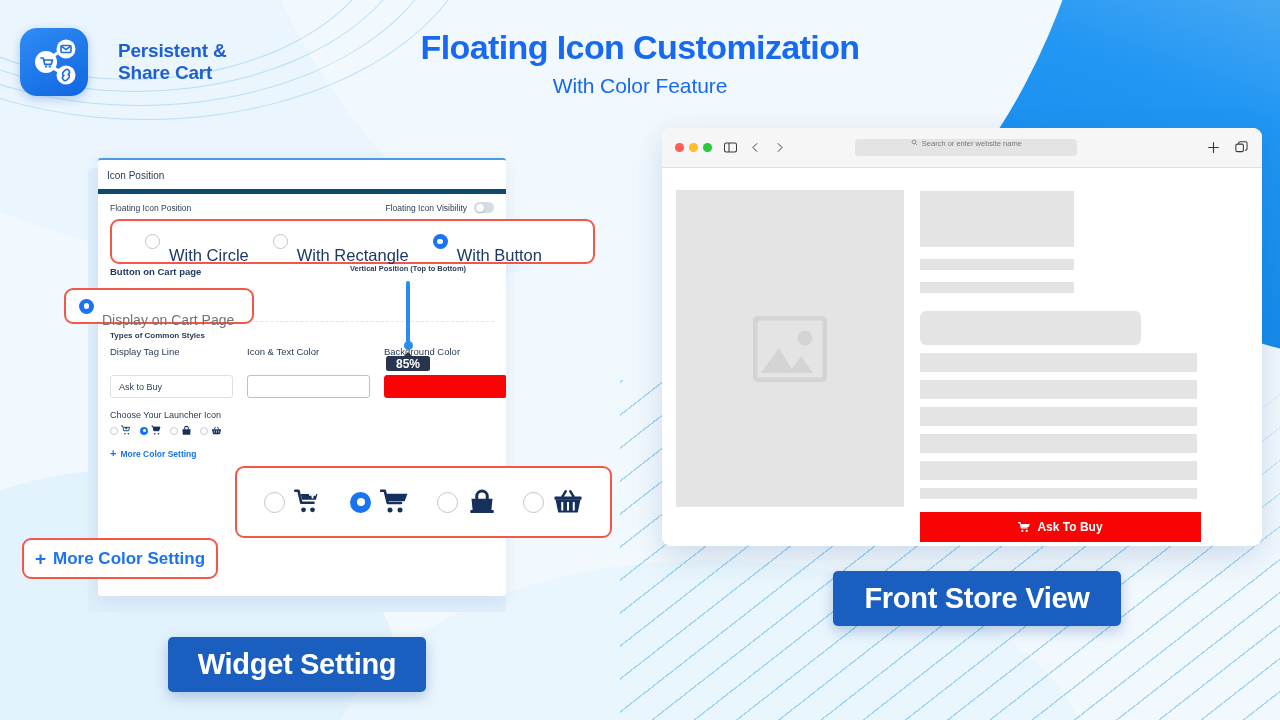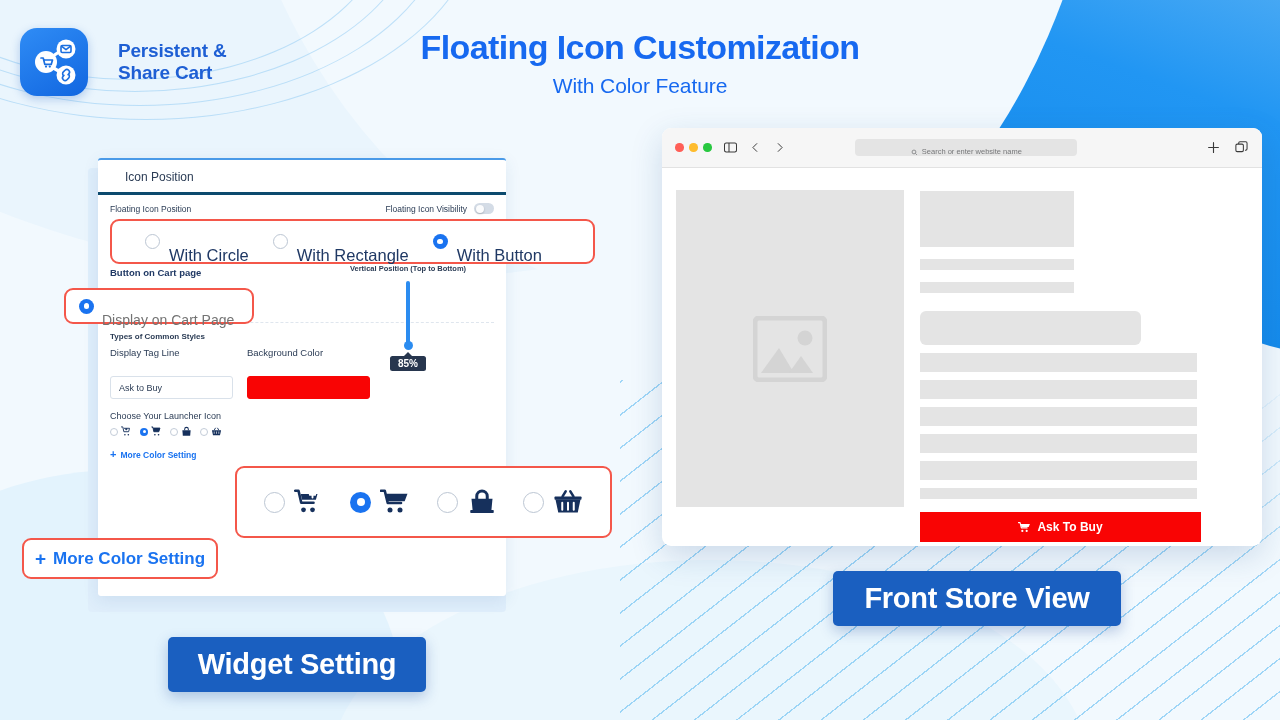--- a/index.html
+++ b/index.html
@@ -109,23 +109,23 @@
     position: absolute; left: 98px; top: 158px;
     width: 408px; height: 438px;
     background: #ffffff;
     border-top: 2px solid #4a9ae8;
     border-radius: 3px;
     z-index: 6;
     box-shadow: 0 4px 16px rgba(40,90,150,.10);
     overflow: hidden;
   }
   .sp-head {
-    padding: 10px 12px 8px 27px;
-    font-size: 12px; color: #2b3c55;
-    border-bottom: 3px solid #0c4a6e;
+    padding: 10px 12px 8px 9px;
+    font-size: 10px; color: #2b3c55;
+    border-bottom: 5px solid #0c4a6e;
   }
   .sp-row1 {
     display: flex; align-items: center; justify-content: space-between;
     padding: 8px 12px 4px 12px;
   }
   .lbl-small { font-size: 8.5px; font-weight: normal; color: #2b3c55; }
   .vis-group { display: flex; align-items: center; gap: 7px; }
   .toggle {
     width: 20px; height: 11px; border-radius: 6px;
     background: #d4dce6; position: relative;
@@ -190,22 +190,22 @@
   .slider-caption { font-size: 7.5px; font-weight: bold; color: #2b3c55; }
   .slider-track {
     width: 3.5px; height: 64px; background: #2b8cf0;
     margin: 8px auto 0 auto; border-radius: 2px;
   }
   .slider-knob {
     width: 9px; height: 9px; border-radius: 50%; background: #2b8cf0;
     margin: -4px auto 0 auto;
   }
   .slider-tip {
-    margin: 6px auto 0 auto; width: 36px; height: 15px;
-    background: #27364e; color: #fff; font-size: 10px; font-weight: bold;
+    margin: 6px auto 0 auto; width: 44px; height: 15px;
+    background: #27364e; color: #fff; font-size: 12px; font-weight: bold;
     border-radius: 2.5px; display: flex; align-items: center; justify-content: center;
     position: relative;
   }
   .slider-tip::before {
     content: ""; position: absolute; top: -4px; left: 50%; margin-left: -4px;
     border-left: 4px solid transparent; border-right: 4px solid transparent;
     border-bottom: 4px solid #27364e;
   }
 
   .divider { margin: 0 12px; border-top: 1px dashed #dfe6ee; }
@@ -265,21 +265,21 @@
     border-bottom: 1px solid #e2e2e2;
     display: flex; align-items: center; padding: 0 13px; gap: 11px;
   }
   .lights { display: flex; gap: 5.5px; }
   .light { width: 8.5px; height: 8.5px; border-radius: 50%; }
   .l-red { background: #ff5f57; } .l-yel { background: #febc2e; } .l-grn { background: #28c840; }
   .br-icon { color: #3a3a3a; display: flex; align-items: center; }
   .br-url {
     flex: 1; max-width: 222px; margin: 0 auto; height: 17px;
     background: #e4e4e4; border-radius: 4px;
-    display: flex; align-items: flex-end; justify-content: center; gap: 4px;
+    display: flex; align-items: flex-start; justify-content: center; gap: 4px;
     font-size: 7.5px; color: #77787a;
   }
   .br-right { display: flex; align-items: center; gap: 13px; margin-left: auto; }
 
   .br-body { display: flex; padding: 22px 20px 0 14px; gap: 16px; }
   .ph-image {
     width: 228px; height: 317px; background: #e4e4e4;
     display: flex; align-items: center; justify-content: center;
   }
   .ph-col { flex: 1; padding-top: 1px; }
@@ -380,20 +380,24 @@
 
   <div style="height:44px"></div>
   <div class="divider"></div>
 
   <div class="styles-label">Types of Common Styles</div>
 
   <div class="fields">
     <div class="field">
       <div class="field-label">Display Tag Line</div>
       <div class="field-input">Ask to Buy</div>
+    </div>
+    <div class="field">
+      <div class="field-label">Icon &amp; Text Color</div>
+      <div class="field-input white"></div>
     </div>
     <div class="field">
       <div class="field-label">Background Color</div>
       <div class="field-input swatch"></div>
     </div>
   </div>
 
   <div class="launcher-label">Choose Your Launcher Icon</div>
   <div class="launcher-row">
     <div class="mini-choice">

